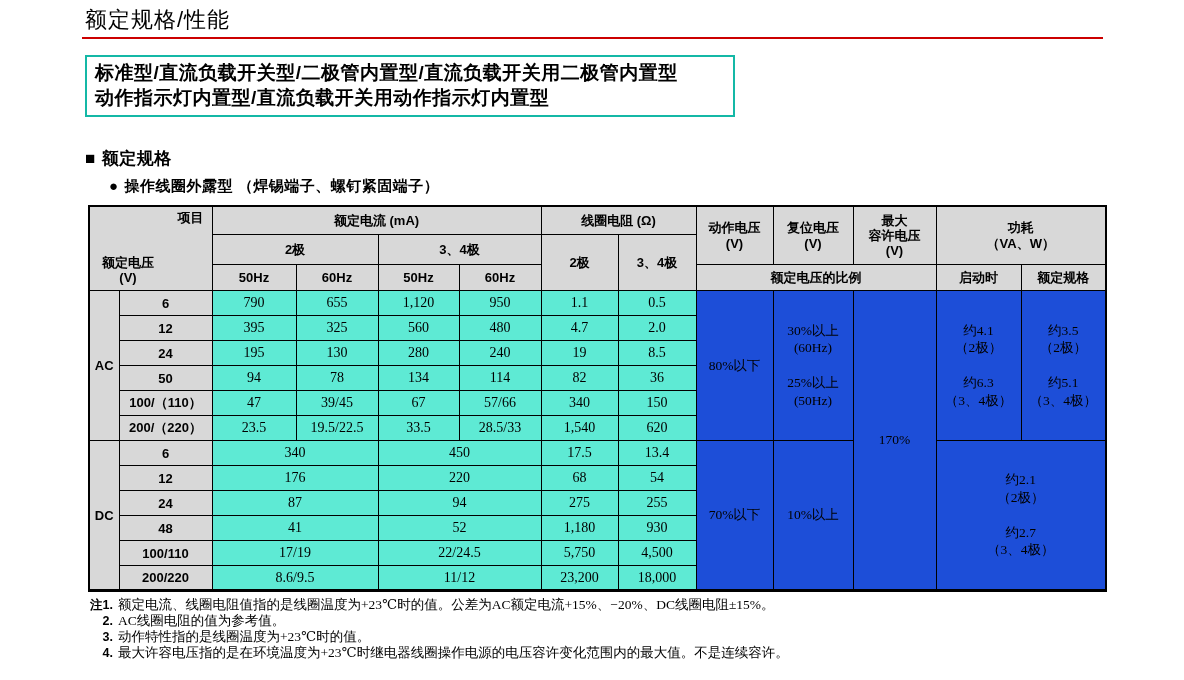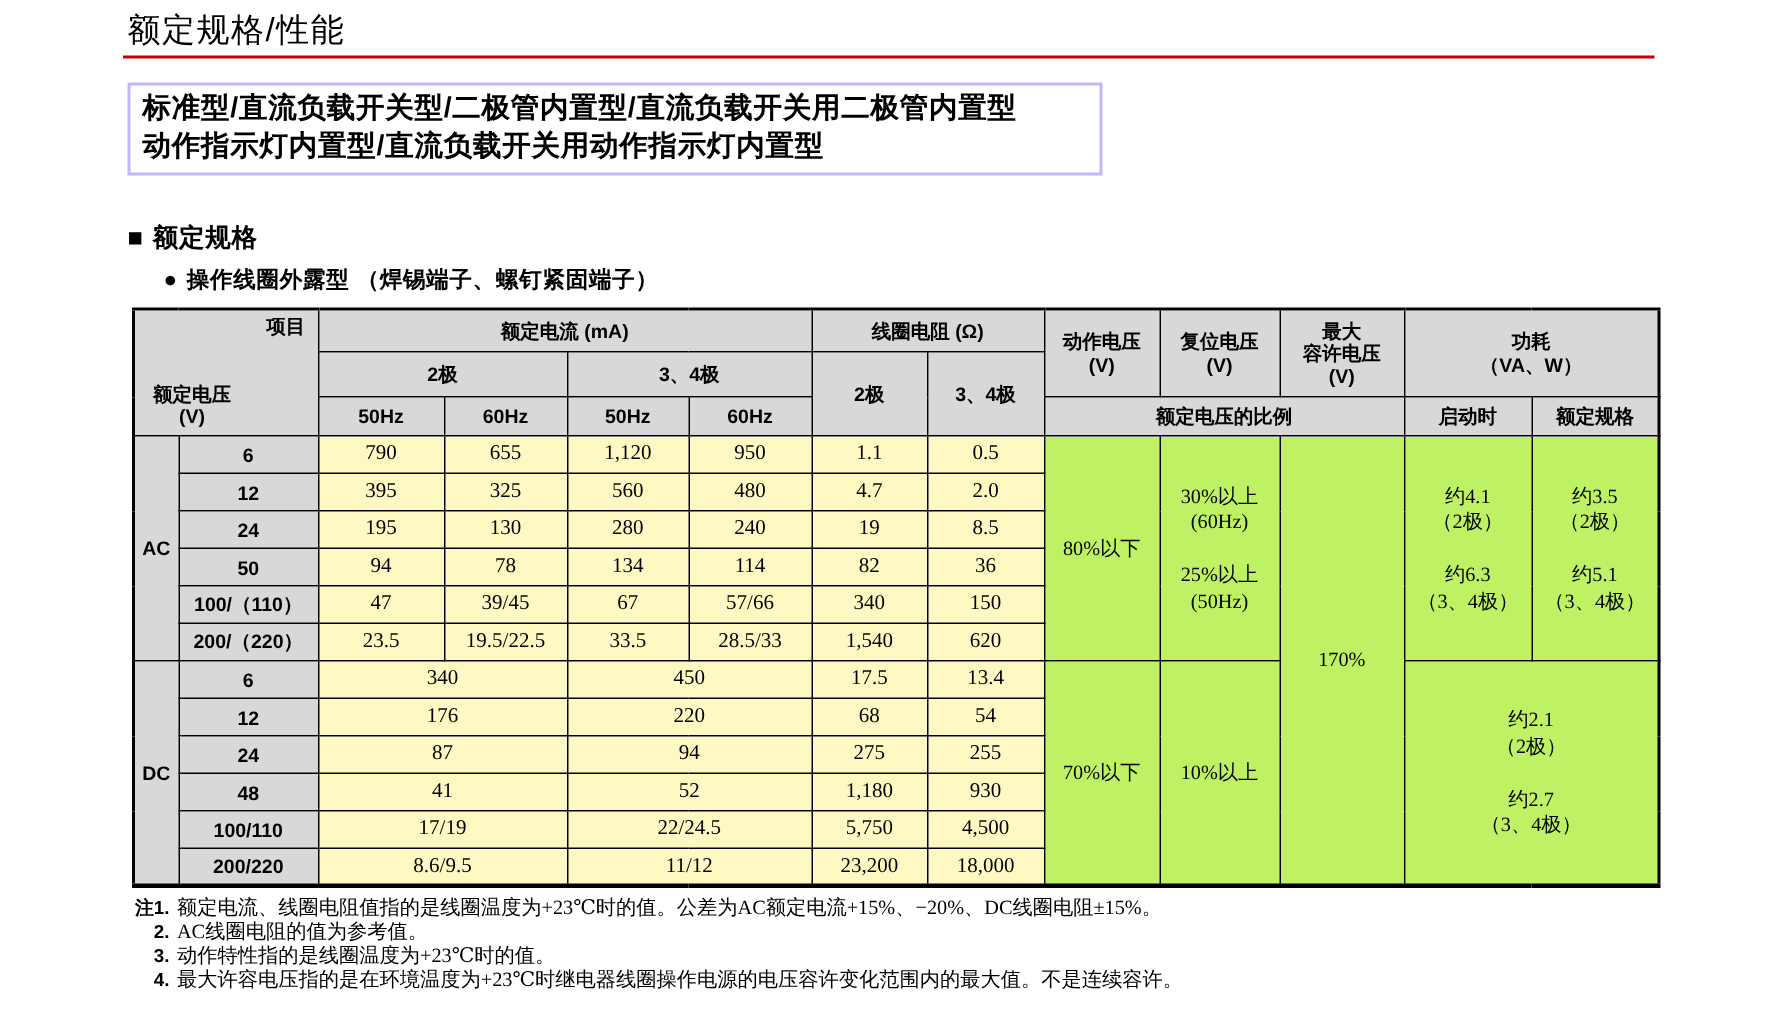--- a/index.html
+++ b/index.html
@@ -11,21 +11,21 @@
   .page-title {
     position:absolute; left:85px; top:5px;
     font-size:22px; font-weight:normal; letter-spacing:1px;
   }
   .red-rule {
     position:absolute; left:82px; top:37px; width:1021px; height:2px;
     background:#cc0000;
   }
   .type-box {
     position:absolute; left:85px; top:55px; width:650px;
-    border:2px solid #c4b5fd; padding:3px 8px 5px 8px;
+    border:2px solid #14b8a6; padding:3px 8px 5px 8px;
     font-size:19px; font-weight:bold; line-height:25px; letter-spacing:0.5px;
   }
   .sec-heading {
     position:absolute; left:85px; top:147px;
     font-size:17px; font-weight:bold; letter-spacing:0.5px;
   }
   .subsec-heading {
     position:absolute; left:85px; top:177px;
     font-size:15px; font-weight:bold; letter-spacing:0.5px;margin-left:24px;
   }
@@ -44,25 +44,25 @@
     background:#d8d8d8; font-weight:bold; font-size:13px; line-height:1.18;
     font-family:"Liberation Sans","DejaVu Sans",sans-serif;
   }
   .pre { white-space:pre-line; }
   .vh {
     background:#d8d8d8; font-weight:bold; font-size:13px;
     font-family:"Liberation Sans","DejaVu Sans",sans-serif;
   }
   .num {
     font-family:"Liberation Serif","DejaVu Serif",serif;
-    font-size:14px; background:#fef9c3;
+    font-size:14px; background:#5eead4;
   }
   .ml {
     font-family:"Liberation Serif","DejaVu Serif",serif;
-    font-size:13.5px; line-height:1.3; white-space:pre-line; background:#bef264;
+    font-size:13.5px; line-height:1.3; white-space:pre-line; background:#1d4ed8;
   }
   tr.h1 { height:28px; }
   tr.h2 { height:29px; }
   tr.h3 { height:26px;margin-top:12px; }
   tbody tr { height:25px; }
   tbody tr:first-child td { border-top:2px solid #000; }
 
   .corner-cell { padding:0; }
   .corner-wrap {
     height:83px; display:flex; flex-direction:column;

